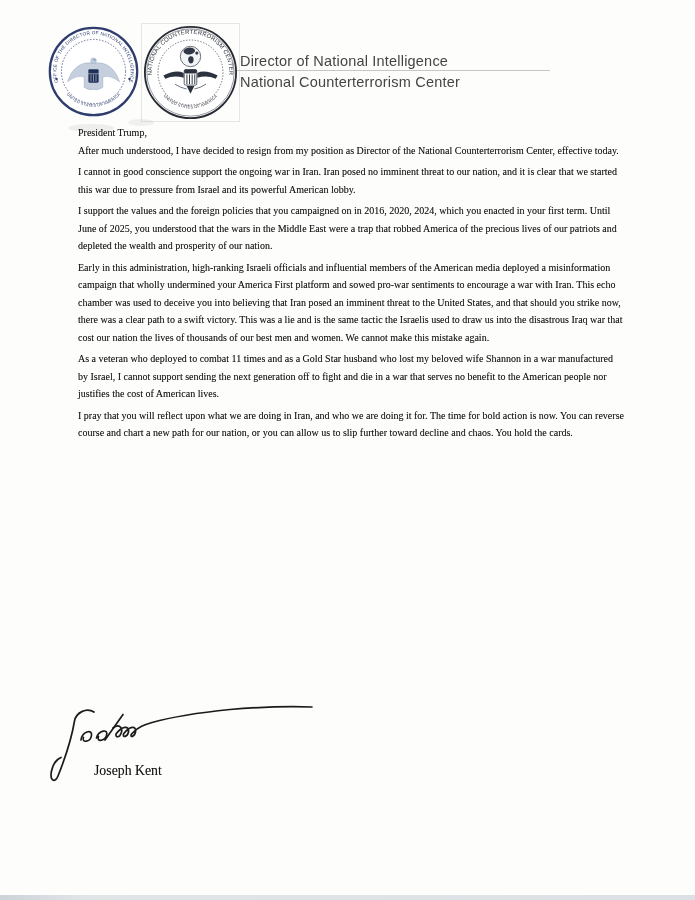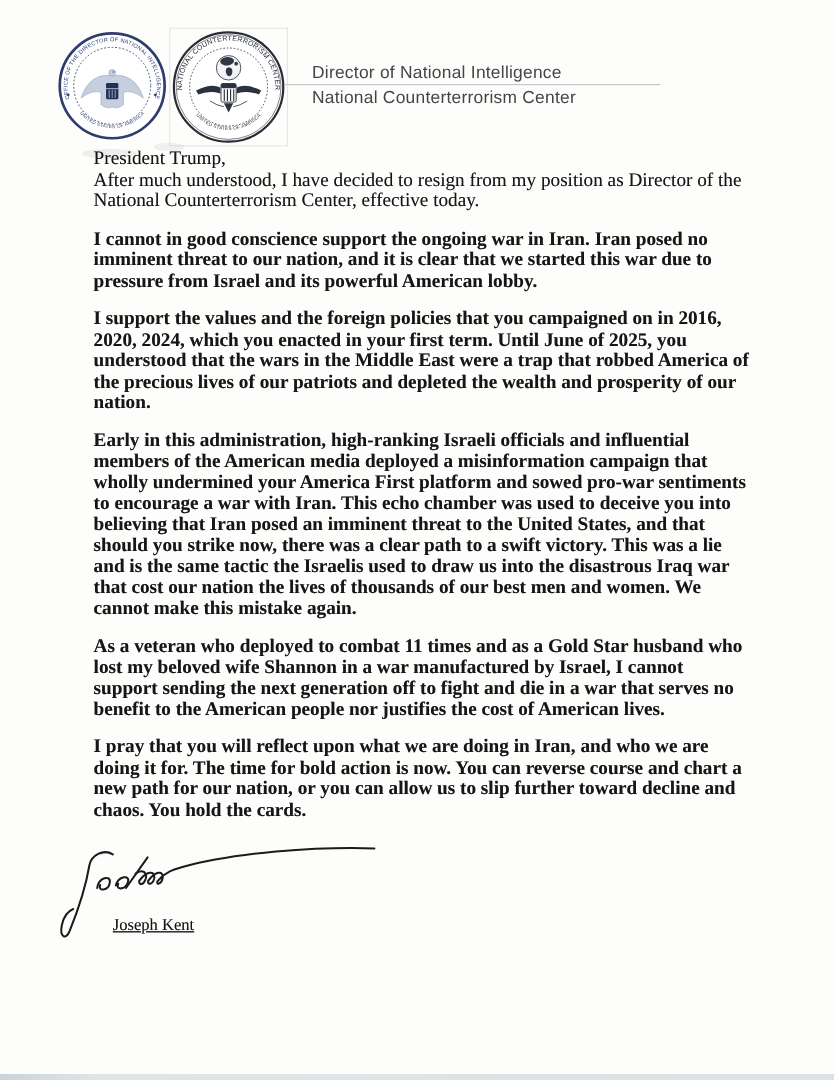--- a/index.html
+++ b/index.html
@@ -8,47 +8,46 @@
     width:695px;height:900px;
     background:#fdfdfc;
     overflow:hidden;
     font-family:"Liberation Serif", serif;
   }
   
   .seal{position:absolute;}
   .seal-odni{left:47px;top:25px;width:93px;height:93px;}
   .seal-nctc{left:141px;top:23px;width:97px;height:97px;border:1px solid rgba(120,125,130,0.18);}
   .header-titles{
-    position:absolute;left:260px;top:51px;
+    position:absolute;left:240px;top:51px;
     font-family:"Liberation Sans", sans-serif;
     color:#454545;
     font-size:14.5px;
     letter-spacing:.2px;
     line-height:21px;
     white-space:nowrap;
   }
   .header-rule{
     position:absolute;left:237px;top:70px;width:313px;height:1px;
     background:#c6c6c6;
   }
   
   .letter-body{
     position:absolute;left:78px;top:124px;width:547px;
-    font-size:16px;line-height:17.5px;color:#161616;
+    font-size:10px;line-height:17.5px;color:#161616;
     text-shadow:0 0 .4px rgba(0,0,0,.38);
   }
   .letter-body p{margin:0 0 0 0;}
-  .letter-body p + p{margin-top:14px;font-weight:bold;}
+  .letter-body p + p{margin-top:4px;}
   
   .signature-scrawl{position:absolute;left:48px;top:698px;width:280px;height:90px;}
   .signature-printed{
     position:absolute;left:94px;top:763px;
     font-size:13.8px;line-height:15.5px;color:#161616;
     text-shadow:0 0 .4px rgba(0,0,0,.38);
-    text-decoration:underline;
   }
   
   .smudge{position:absolute;border-radius:50%;pointer-events:none;}
   .smudge-a{left:68px;top:124px;width:46px;height:8px;background:rgba(130,130,130,.12);}
   .smudge-b{left:128px;top:119px;width:26px;height:7px;background:rgba(130,130,130,.10);}
   .scan-bottom-edge{
     position:absolute;left:0;bottom:0;width:695px;height:5px;
     background:linear-gradient(to right,#ccd3d8,#e0e5e8 12%,#dce1e5);
   }
   .seal-text{letter-spacing:.25px;}

